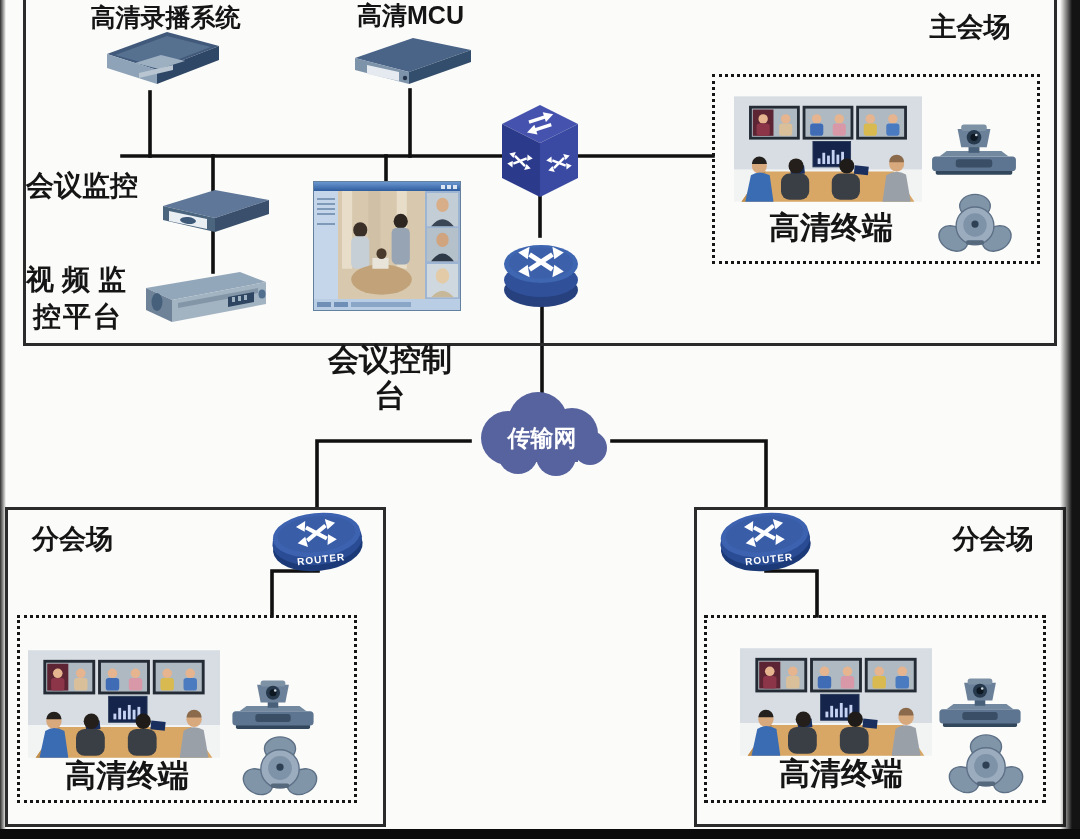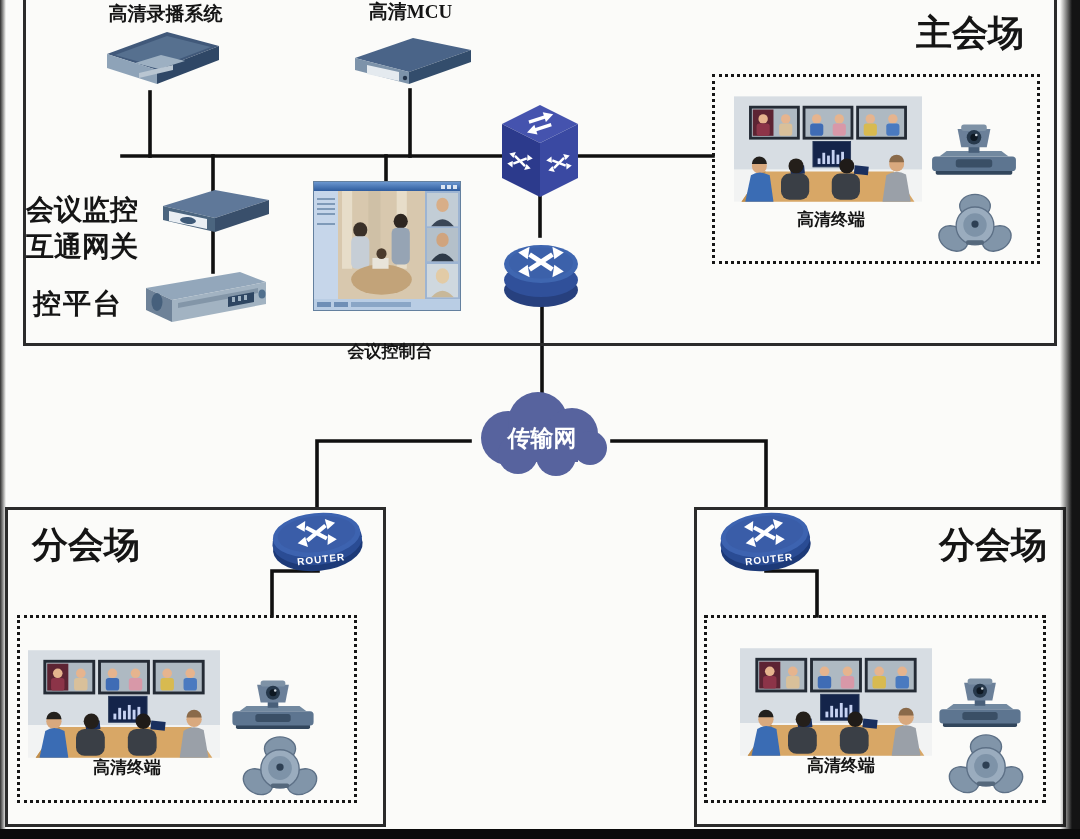--- a/index.html
+++ b/index.html
@@ -4,21 +4,21 @@
 <style>
   html,body{margin:0;padding:0;background:#e8e8e8;}
   #stage{
     position:relative;width:1080px;height:839px;overflow:hidden;
     background:#fbfbf9;
     font-family:"Liberation Sans","DejaVu Sans",sans-serif;
     color:#111;
   }
   .abs{position:absolute;}
   .lbl{position:absolute;font-weight:700;color:#151515;text-align:center;line-height:1.15;}
-  .fs25{font-size:19px;font-family:Liberation Serif, serif;} .fs26{font-size:17px;} .fs27{font-size:36px;} .fs28{font-size:28px;margin-top:24px;}
+  .fs25{font-size:25px;} .fs26{font-size:31px;} .fs27{font-size:27px;} .fs28{font-size:28px;}
   .two-line div{line-height:37px;}
   .sp1{letter-spacing:8px;} .sp2{letter-spacing:2px;padding-left:7px;}
   
   .solid-box{position:absolute;border:3px solid #2b2b2b;background:transparent;box-sizing:border-box;}
   .no-top{border-top:none;}
   .dashed-box{position:absolute;border:3px dotted #161616;background:transparent;box-sizing:border-box;}
   
   #links{position:absolute;left:0;top:0;}
   
   .console{position:absolute;background:#aac0de;border:1px solid #64809f;box-sizing:border-box;display:flex;flex-direction:column;}
@@ -178,32 +178,32 @@
   <svg class="abs" style="left:345px;top:32px;" width="132" height="62" viewBox="0 0 132 62">
     <polygon points="10,26 68,6 126,18 64,40" fill="#4a6488"></polygon>
     <polygon points="10,26 64,40 64,52 10,38" fill="#7d93aa"></polygon>
     <polygon points="64,40 126,18 126,30 64,52" fill="#334d6c"></polygon>
     <polygon points="22,33 54,40 54,49 22,42" fill="#e4eaef"></polygon>
     <circle cx="60" cy="46" r="2.2" fill="#24344a"></circle>
   </svg>
 
   <div class="lbl fs28 two-line" style="left:26px;top:167px;width:126px;text-align:left;">
     <div>会议监控</div>
-    <div>互通网关</div>
   </div>
 
   <svg class="abs" style="left:155px;top:186px;" width="120" height="52" viewBox="0 0 120 52">
     <polygon points="8,20 60,4 114,14 60,32" fill="#5f7899"></polygon>
     <polygon points="8,20 60,32 60,46 8,34" fill="#4b657f"></polygon>
     <polygon points="60,32 114,14 114,28 60,46" fill="#394f6b"></polygon>
     <polygon points="14,25 52,33 52,43 14,35" fill="#e9eef3"></polygon>
     <ellipse cx="33" cy="34.5" rx="8" ry="3.4" fill="#3e5a78" transform="rotate(6 33 34.5)"></ellipse>
   </svg>
 
   <div class="lbl fs28 two-line" style="left:26px;top:261px;width:124px;text-align:left;">
+    <div class="sp1">视频监</div>
     <div class="sp2">控平台</div>
   </div>
 
   <svg class="abs" style="left:136px;top:266px;" width="136" height="64" viewBox="0 0 136 64">
     <polygon points="10,22 104,6 130,16 36,34" fill="#93a7bb"></polygon>
     <polygon points="10,22 36,34 36,56 10,44" fill="#6e8298"></polygon>
     <polygon points="36,34 130,16 130,38 36,56" fill="#a2b3c2"></polygon>
     <ellipse cx="21" cy="36" rx="5.5" ry="9" fill="#46607c"></ellipse>
     <polygon points="42,37 122,22 122,27 42,42" fill="#8396a8"></polygon>
     <polygon points="92,31 118,26 118,36 92,41" fill="#2e4662"></polygon>

